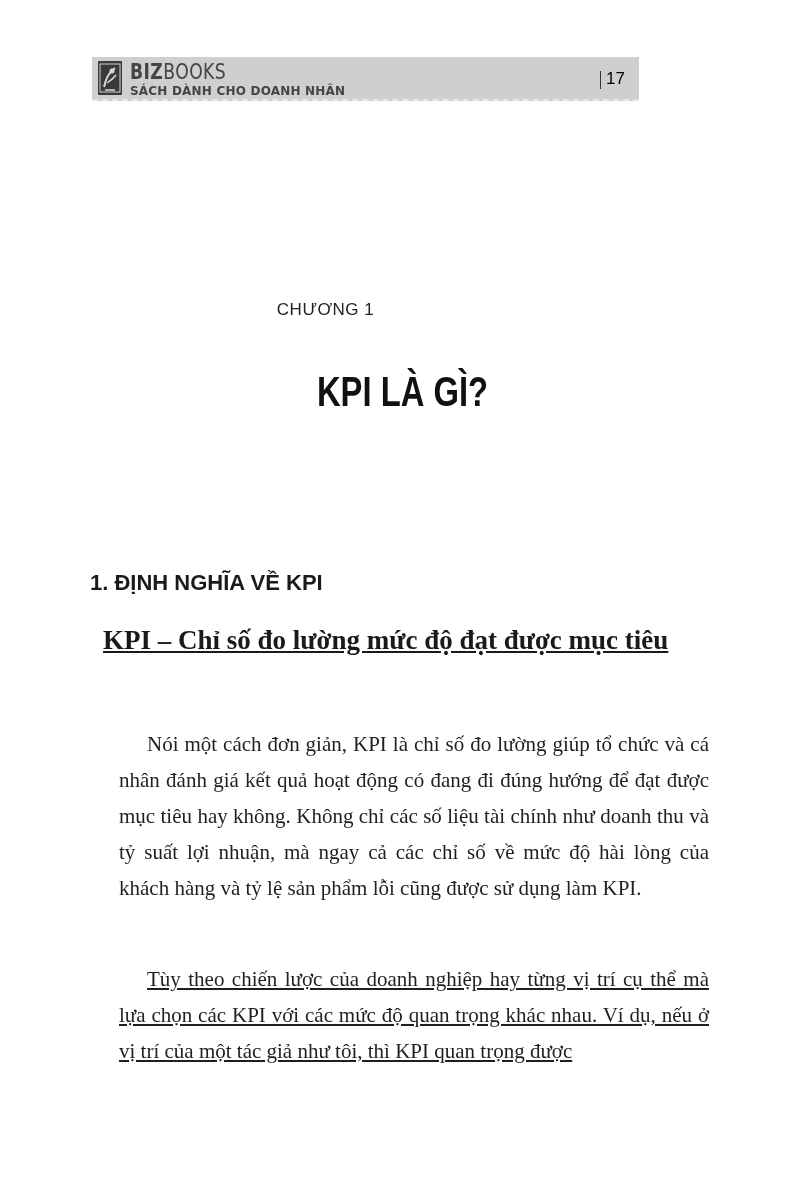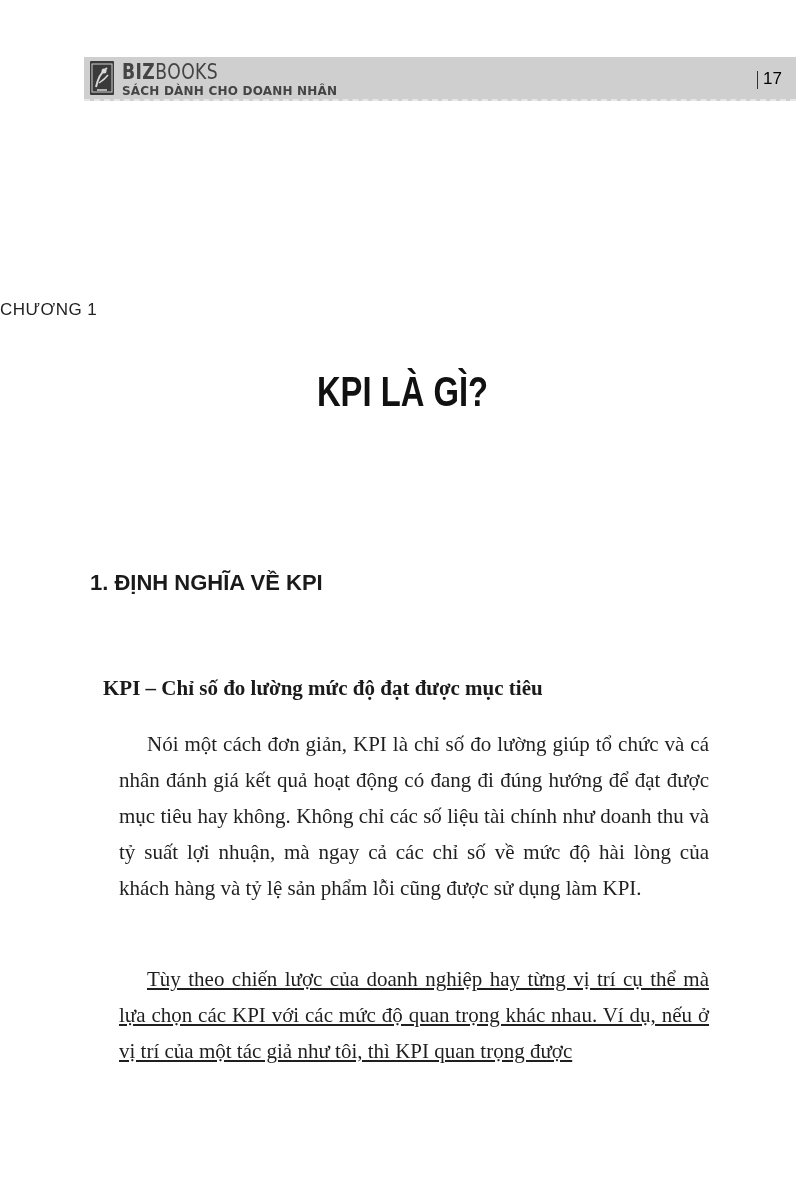--- a/index.html
+++ b/index.html
@@ -9,23 +9,23 @@
     }
     body {
       width: 805px;
       height: 1184px;
       position: relative;
       overflow: hidden;
       color: #1f1f1f;
     }
     .header-bar {
       position: absolute;
-      left: 84px;
+      left: 92px;
       top: 57px;
-      width: 712px;
+      width: 547px;
       height: 42px;
       background: #cfcfcf;
       border-bottom: 2px dashed #e6e6e6;
     }
     .logo-icon {
       position: absolute;
       left: 6px;
       top: 4px;
       width: 24px;
       height: 34px;
@@ -74,21 +74,21 @@
       display: inline-block;
       width: 1px;
       height: 18px;
       background: #333;
     }
     .chapter-label {
       position: absolute;
       left: 0;
       width: 651px;
       top: 300px;
-      text-align: left;
+      text-align: center;
       font-family: "Liberation Sans", sans-serif;
       font-size: 17px;
       letter-spacing: 0.5px;
       color: #222;
     }
     .chapter-title {
       position: absolute;
       left: 0;
       width: 805px;
       top: 368px;
@@ -106,25 +106,26 @@
       left: 90px;
       top: 570px;
       font-family: "Liberation Sans", sans-serif;
       font-weight: bold;
       font-size: 22px;
       color: #1a1a1a;
     }
     .subsection-heading {
       position: absolute;
       left: 103px;
-      top: 676px;
+      top: 625px;
       font-family: "Liberation Serif", serif;
       font-weight: bold;
-      font-size: 21px;
+      font-size: 27px;
       color: #1a1a1a;
+      text-decoration: underline;
     }
     .paragraph {
       position: absolute;
       left: 103px;
       width: 590px;
       font-family: "Liberation Serif", serif;
       font-size: 21px;
       line-height: 36px;
       color: #1f1f1f;
       text-align: justify;

